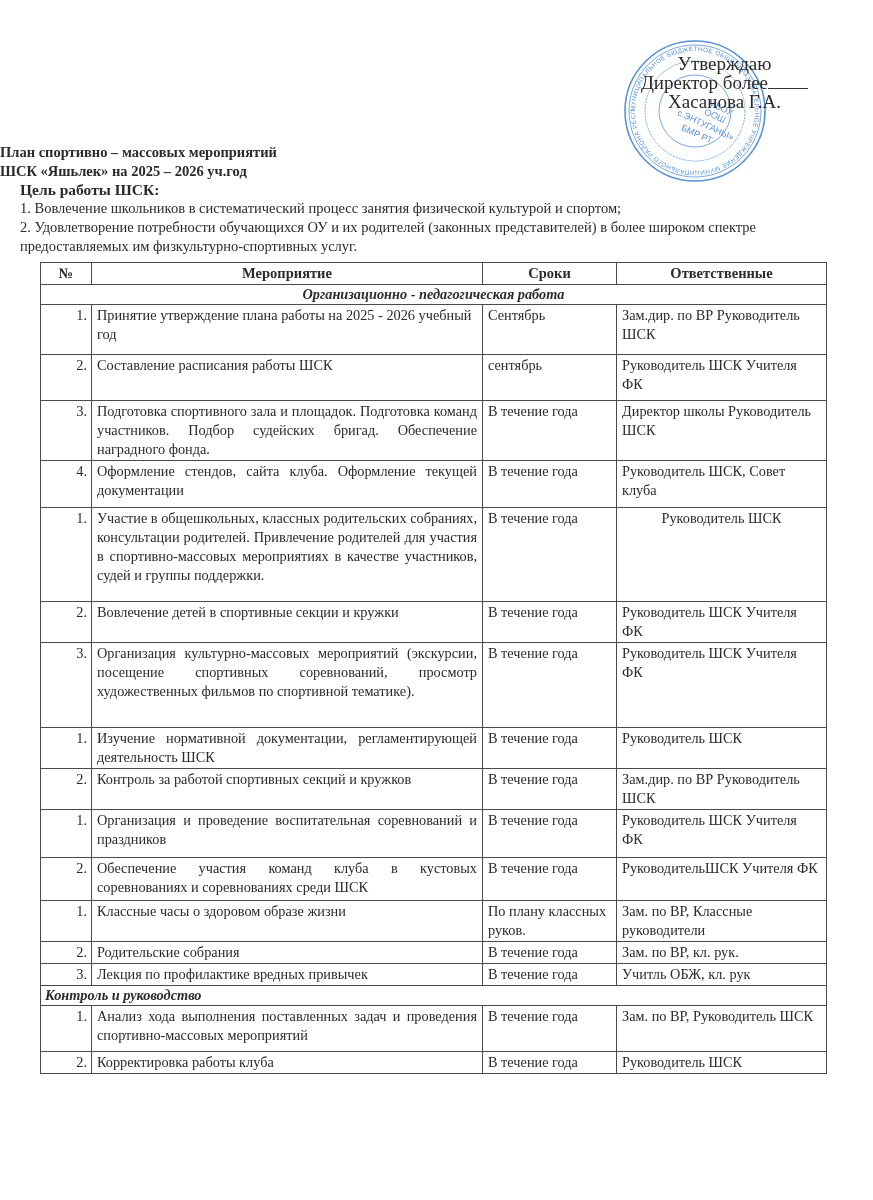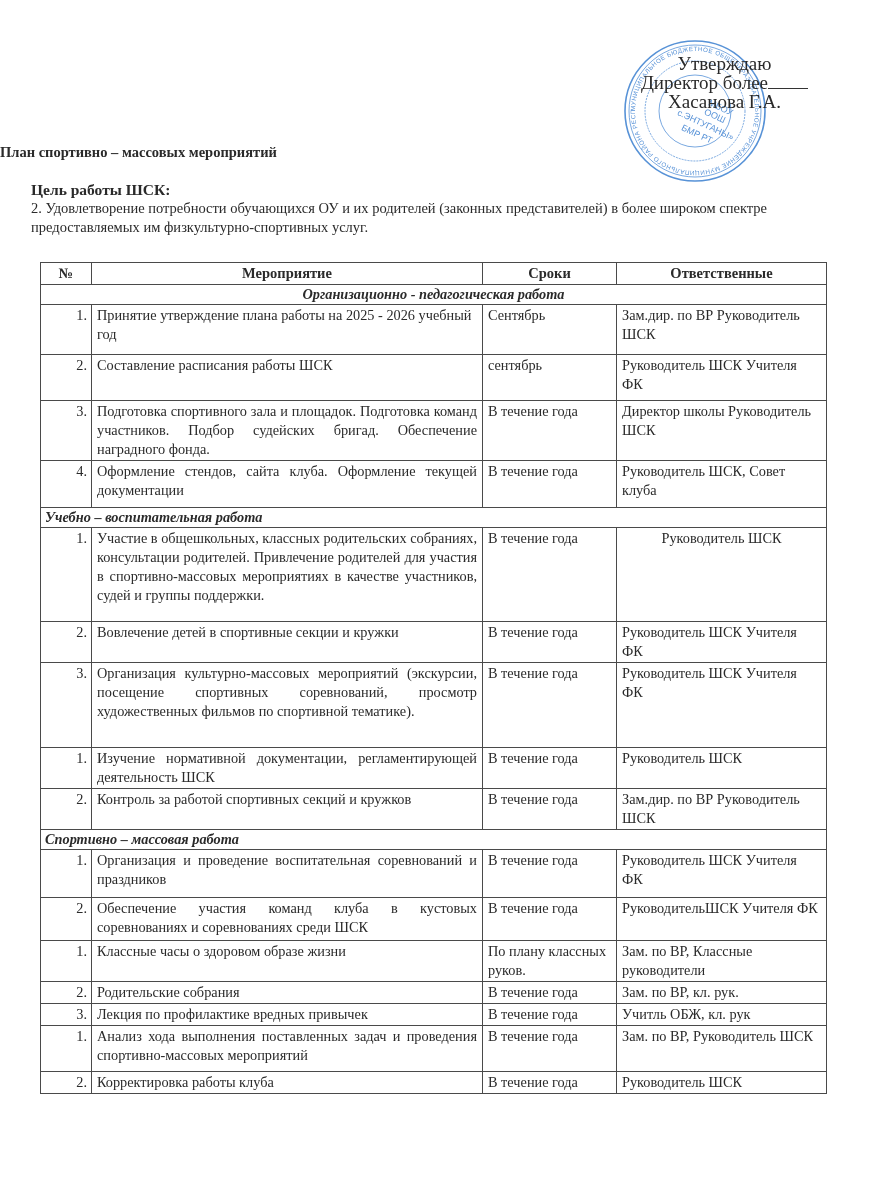--- a/index.html
+++ b/index.html
@@ -5,21 +5,21 @@
   html, body { margin: 0; padding: 0; }
   body {
     width: 873px; height: 1200px; background: #ffffff; position: relative; overflow: hidden;
     font-family: "Liberation Serif", "DejaVu Serif", serif; color: #2a2a2a;
   }
   .approval { position: absolute; right: 65px; top: 54px; text-align: center; font-size: 19px; line-height: 19px; z-index: 2; }
   .approval .line { display: block; }
   .approval .sig-blank { display: inline-block; width: 40px; border-bottom: 1px solid #333; height: 12px; vertical-align: baseline; }
   .stamp { position: absolute; left: 622px; top: 38px; width: 146px; height: 146px; z-index: 1; opacity: 0.85; }
   .title { position: absolute; left: 0; width: 873px; top: 143px; text-align: left; font-weight: bold; font-size: 14.5px; line-height: 19px; }
-  .goal { position: absolute; left: 20px; top: 180px; width: 800px; font-size: 14.5px; line-height: 19px; margin-left: 11px; }
+  .goal { position: absolute; left: 20px; top: 180px; width: 800px; font-size: 14.5px; line-height: 19px; }
   .goal .goal-title { font-weight: bold; font-size: 15.5px; }
   table.plan {
     position: absolute; left: 40px; top: 262px; width: 786px; border-collapse: collapse;
     font-size: 14.3px; line-height: 19px; table-layout: fixed;
   }
   table.plan td, table.plan th { border: 1px solid #4a4a4a; vertical-align: top; padding: 1px 5px; }
   table.plan th { font-weight: bold; font-size: 14.5px; text-align: center; height: 18px; }
   table.plan td.num { text-align: right; padding-right: 4px; }
   table.plan td.event { text-align: justify; margin-top: 29px; }
   table.plan td.section { font-style: italic; font-weight: bold; padding: 0 4px; height: 19px; }
@@ -51,24 +51,26 @@
 </svg>
 
 <div class="approval">
   <span class="line">Утверждаю</span>
   <span class="line"><span>Директор более</span><span class="sig-blank"></span></span>
   <span class="line">Хасанова Г.А.</span>
 </div>
 
 <div class="title">
   <div>План спортивно – массовых мероприятий</div>
+  <div>ШСК «Яшьлек» на 2025 – 2026 уч.год</div>
 </div>
 
 <div class="goal">
   <div class="goal-title">Цель работы ШСК:</div>
+  <div>1. Вовлечение школьников в систематический процесс занятия физической культурой и спортом;</div>
   <div>2. Удовлетворение потребности обучающихся ОУ и их родителей (законных представителей) в более широком спектре предоставляемых им физкультурно-спортивных услуг.</div>
 </div>
 
 <table class="plan">
   <colgroup>
     <col class="col-num">
       <col class="col-event">
       <col class="col-date">
       <col class="col-resp">
   </colgroup>
@@ -103,23 +105,20 @@
       <td>В течение года</td>
       <td>Директор школы Руководитель ШСК</td>
     </tr>
     <tr style="height:47px">
       <td class="num">4.</td>
       <td class="event">Оформление стендов, сайта клуба.  Оформление текущей документации</td>
       <td>В течение года</td>
       <td>Руководитель ШСК, Совет клуба</td>
     </tr>
 
-    <tr>
-        <td colspan="4" class="section">Учебно – воспитательная  работа</td>
-      </tr>
     <tr style="height:94px">
       <td class="num">1.</td>
       <td class="event">Участие в общешкольных, классных родительских собраниях, консультации родителей. Привлечение родителей для участия в спортивно-массовых мероприятиях в качестве участников, судей и группы поддержки.</td>
       <td>В течение года</td>
       <td class="resp centered">Руководитель ШСК</td>
     </tr>
     <tr style="height:37px">
       <td class="num">2.</td>
       <td class="event">Вовлечение детей в спортивные секции и кружки</td>
       <td>В течение года</td>
@@ -138,23 +137,20 @@
       <td>В течение года</td>
       <td>Руководитель ШСК</td>
     </tr>
     <tr style="height:39px">
       <td class="num">2.</td>
       <td class="event">Контроль за работой  спортивных секций и кружков</td>
       <td>В течение года</td>
       <td>Зам.дир. по ВР Руководитель ШСК</td>
     </tr>
 
-    <tr>
-        <td colspan="4" class="section">Спортивно – массовая  работа</td>
-      </tr>
     <tr style="height:48px">
       <td class="num">1.</td>
       <td class="event">Организация и проведение воспитательная соревнований и праздников</td>
       <td>В течение года</td>
       <td>Руководитель ШСК Учителя ФК</td>
     </tr>
     <tr style="height:43px">
       <td class="num">2.</td>
       <td class="event">Обеспечение участия команд клуба в кустовых соревнованиях и соревнованиях среди ШСК</td>
       <td>В течение года</td>
@@ -173,20 +169,23 @@
       <td>В течение года</td>
       <td>Зам. по ВР, кл. рук.</td>
     </tr>
     <tr>
       <td class="num">3.</td>
       <td class="event">Лекция по профилактике вредных привычек</td>
       <td>В течение года</td>
       <td>Учитль ОБЖ, кл. рук</td>
     </tr>
 
+    <tr>
+        <td colspan="4" class="section">Контроль  и  руководство</td>
+      </tr>
     <tr style="height:46px">
       <td class="num">1.</td>
       <td class="event">Анализ хода выполнения поставленных задач и проведения спортивно-массовых мероприятий</td>
       <td>В течение года</td>
       <td>Зам. по ВР, Руководитель ШСК</td>
     </tr>
     <tr>
       <td class="num">2.</td>
       <td class="event">Корректировка работы клуба</td>
       <td>В течение года</td>

